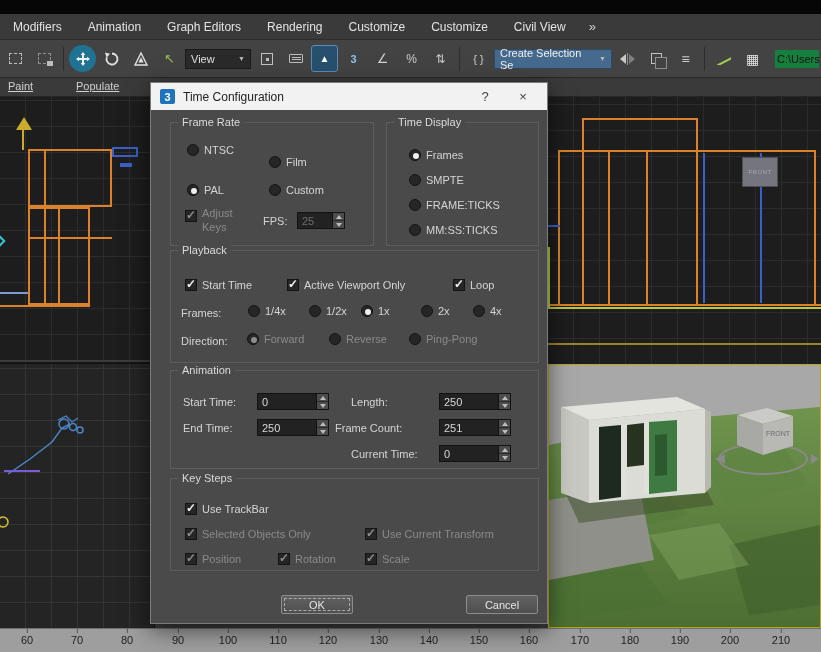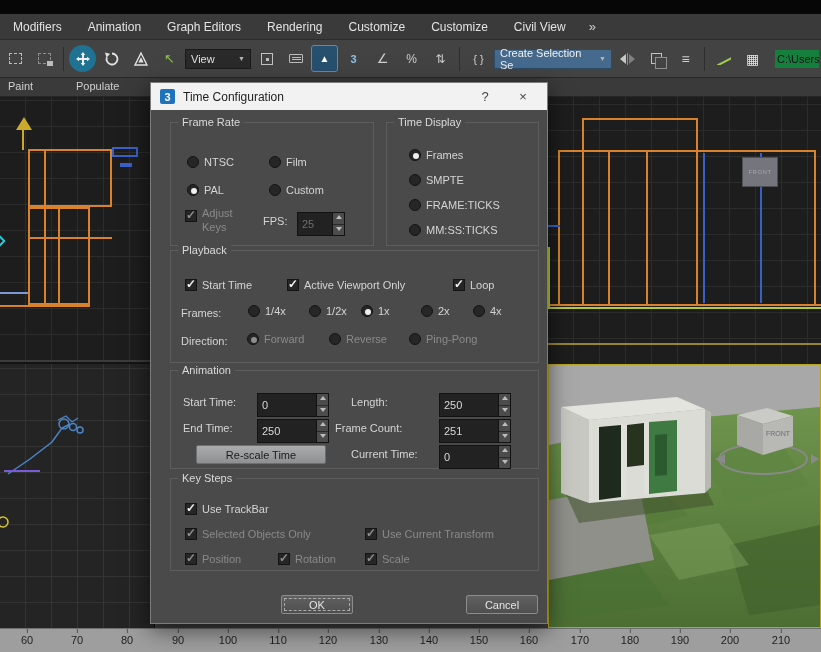--- a/index.html
+++ b/index.html
@@ -60,21 +60,21 @@
   .icon-curve { width:14px; height:12px; position:relative; overflow:hidden; }
   .icon-curve::after { content:""; position:absolute; left:-2px; top:8px; width:20px; height:8px;
                        border-top:2px solid #9fd04f; transform:rotate(-28deg); }
   #path-field { margin-left:auto; width:44px; height:18px; background:#15803d; color:#111;
                 font-size:11px; display:flex; align-items:center; padding:0 2px;
                 white-space:nowrap; overflow:hidden; flex:none; }
 
   
   #ribbon-strip { left:0; top:78px; width:821px; height:19px; background:#3a3a3a;
                   border-bottom:1px solid #262626; color:#cfcfcf; font-size:11px; }
-  #ribbon-strip .rtab { position:absolute; top:2px; }
+  #ribbon-strip .rtab { position:absolute; top:2px;text-decoration:underline; }
 
   
   .grid-dark { background-color:#1d1d1d;
     background-image:repeating-linear-gradient(0deg,transparent 0 25px,#2c2c2c 25px 26px),
                      repeating-linear-gradient(90deg,transparent 0 25px,#2c2c2c 25px 26px); }
   .grid-mid { background-color:#242424;
     background-image:repeating-linear-gradient(0deg,transparent 0 25px,#343434 25px 26px),
                      repeating-linear-gradient(90deg,transparent 0 25px,#343434 25px 26px); }
   #vp-left-top { left:0; top:97px; width:155px; height:263px; border-right:1px solid #111; }
   #vp-left-bottom { left:0; top:362px; width:155px; height:266px; border-right:1px solid #111;
@@ -115,21 +115,21 @@
   .ctl.dis { color:#8a8a8a; }
   .lbl { position:absolute; font-size:11px; color:#d4d4d4; white-space:nowrap; }
 
   .cb { width:12px; height:12px; background:#262626; border:1px solid #141414; position:relative; flex:none; }
   .cb.on::after { content:"✓"; position:absolute; left:0; top:-3px; font-size:12px; font-weight:bold; color:#f2f2f2; }
   .cb.dison::after { content:"✓"; position:absolute; left:0; top:-3px; font-size:12px; font-weight:bold; color:#8d8d8d; }
   .rd { width:12px; height:12px; border-radius:50%; background:#262626; border:1px solid #141414; position:relative; flex:none; }
   .rd.on::after { content:""; position:absolute; left:3px; top:3px; width:6px; height:6px; border-radius:50%; background:#efefef; }
   .rd.dison::after { content:""; position:absolute; left:3px; top:3px; width:6px; height:6px; border-radius:50%; background:#8d8d8d; }
 
-  .spin { position:absolute; display:flex; height:24px; width:72px; }
+  .spin { position:absolute; display:flex; height:17px; width:72px; }
   .spin .val { flex:1; background:#222; border:1px solid #121212; border-right:none; color:#d8d8d8;
                font-size:11px; display:flex; align-items:center; padding:0 4px; }
   .spin.dis .val { color:#6e6e6e; }
   .spin .arr { width:13px; display:flex; flex-direction:column; border:1px solid #121212; }
   .spin .a { flex:1; background:#4c4c4c; position:relative; }
   .spin .a + .a { border-top:1px solid #2a2a2a; }
   .spin .a::after { content:""; position:absolute; left:3px; border-left:3px solid transparent; border-right:3px solid transparent; }
   .spin .a.up::after { top:2px; border-bottom:4px solid #bcbcbc; }
   .spin .a.dn::after { top:2px; border-top:4px solid #bcbcbc; }
 
@@ -355,21 +355,21 @@
 
     <div id="dlg-titlebar">
       <span id="dlg-icon">3</span>
       <span id="dlg-title">Time Configuration</span>
       <span class="dlg-sysbtn">?</span>
       <span class="dlg-sysbtn">×</span>
     </div>
 
     <div class="group" style="left:19px;top:39px;width:204px;height:124px">
       <span class="gt">Frame Rate</span>
-      <div class="ctl" style="left:16px;top:33px">
+      <div class="ctl" style="left:16px;top:21px">
         <span class="rd"></span>
         <span>NTSC</span>
       </div>
       <div class="ctl" style="left:98px;top:33px">
         <span class="rd"></span>
         <span>Film</span>
       </div>
       <div class="ctl" style="left:16px;top:61px">
         <span class="rd on"></span>
         <span>PAL</span>
@@ -489,21 +489,20 @@
         </span>
       </div>
       <span class="lbl" style="left:164px;top:51px">Frame Count:</span>
       <div class="spin" style="left:268px;top:48px">
         <span class="val">251</span>
         <span class="arr">
           <span class="a up"></span>
           <span class="a dn"></span>
         </span>
       </div>
-      <div class="btn" id="rescale-btn" style="left:25px;top:74px;width:130px;height:19px">Re-scale Time</div>
       <span class="lbl" style="left:180px;top:77px">Current Time:</span>
       <div class="spin" style="left:268px;top:74px">
         <span class="val">0</span>
         <span class="arr">
           <span class="a up"></span>
           <span class="a dn"></span>
         </span>
       </div>
     </div>
 

